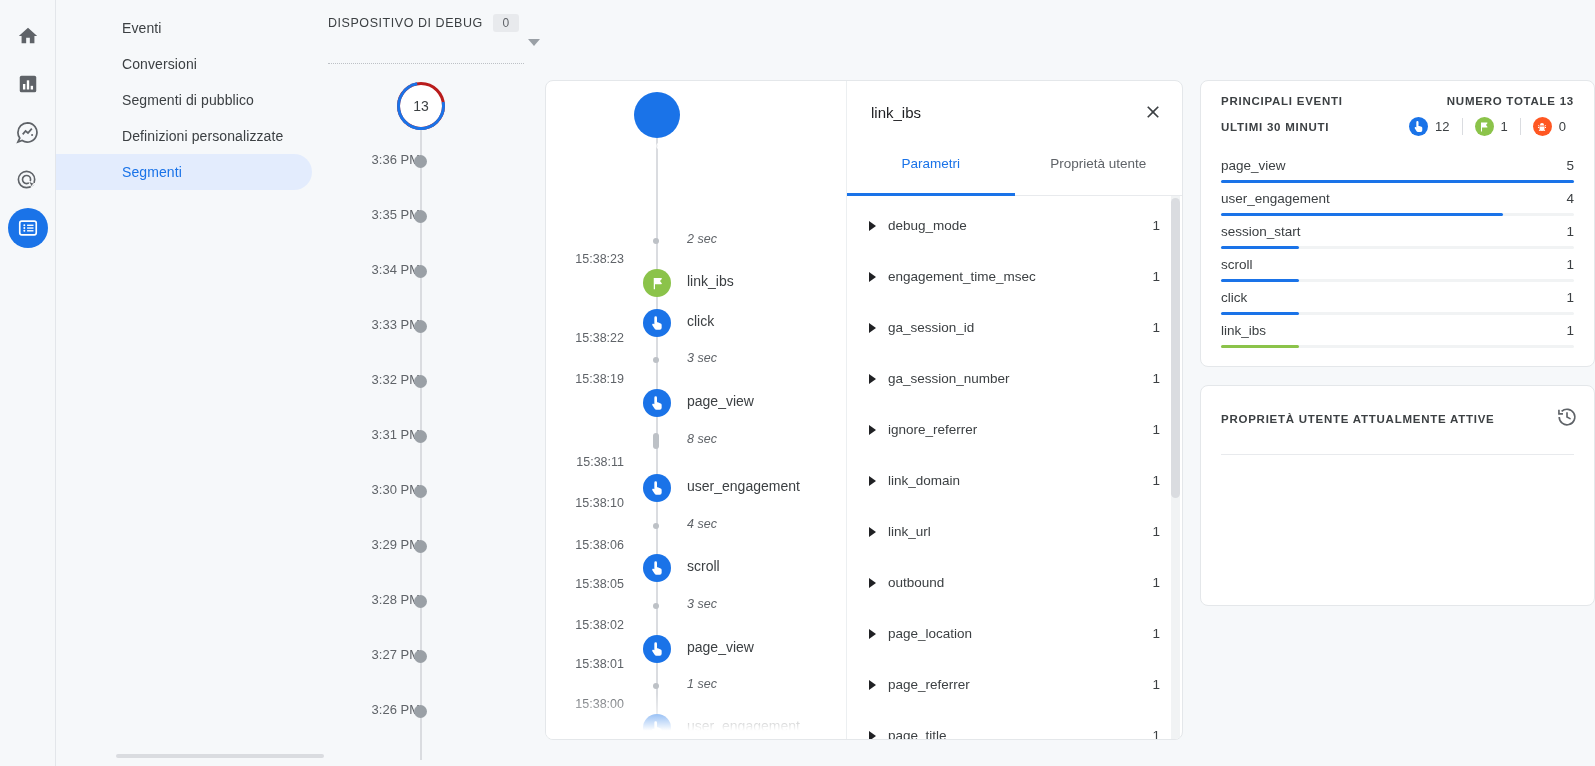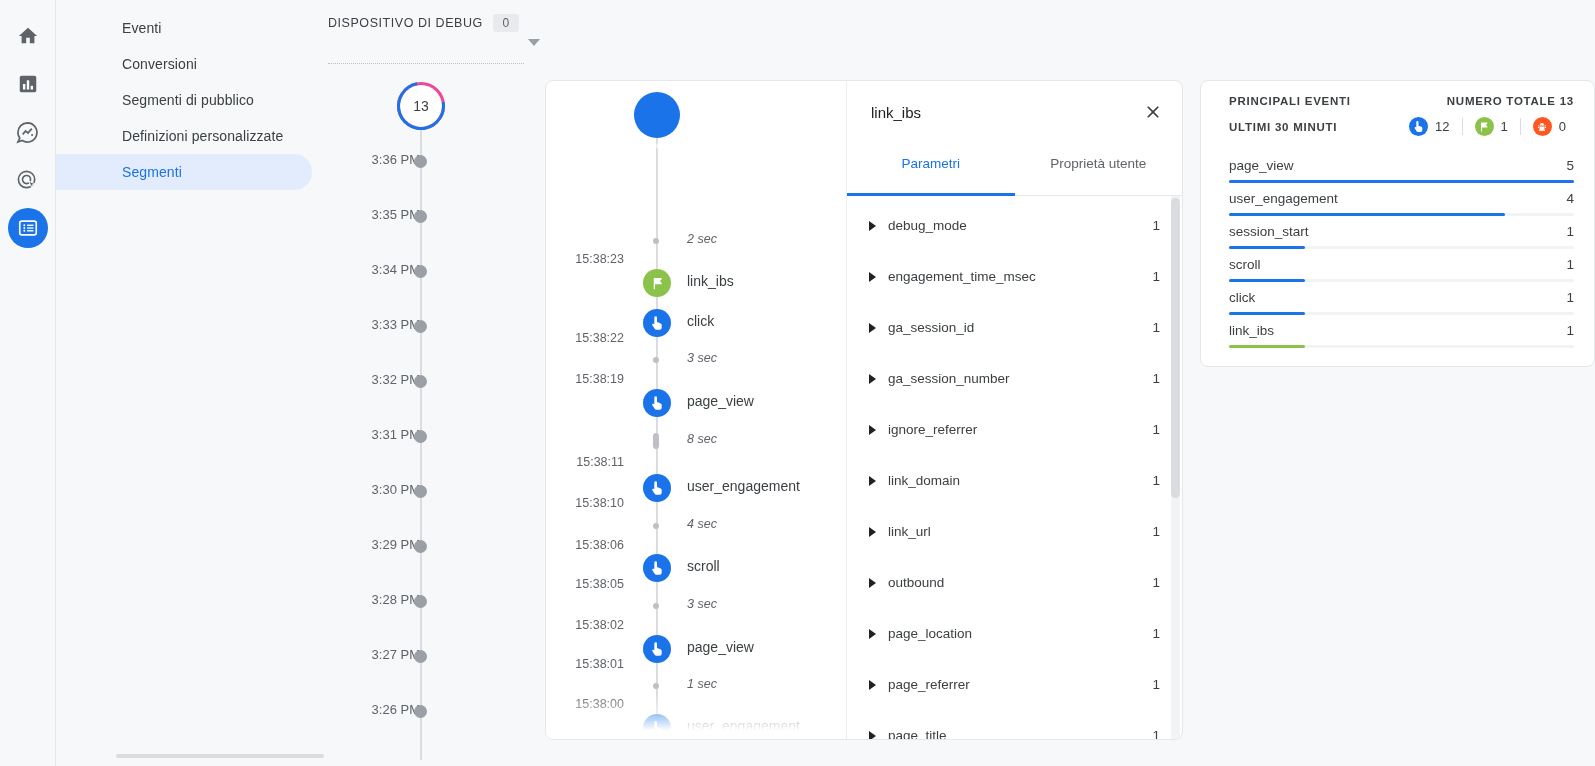--- a/index.html
+++ b/index.html
@@ -84,21 +84,21 @@
     cursor: pointer;
   }
   .dbg-rule {
     position: absolute; left: 8px; top: 63px; width: 196px;
     border-top: 1px dotted #bdc1c6;
   }
   .count-ring {
     position: absolute; left: 77px; top: 82px;
     width: 48px; height: 48px; border-radius: 50%;
     background: #fff;
-    border: 3px solid #ec4899;
+    border: 3px solid #b91c1c;
     display: flex; align-items: center; justify-content: center;
     font-size: 14px; color: #3c4043;
     z-index: 3;
   }
   .count-ring::after {
     content: ""; position: absolute; inset: -3px;
     border-radius: 50%;
     border: 3px solid transparent;
     border-left-color: #1a73e8;
     border-bottom-color: #1a73e8;
@@ -237,21 +237,21 @@
     background: #dadce0; border-radius: 5px;
   }
 
   
   .rightcol {
     position: absolute; left: 1200px; top: 80px;
     width: 395px;
   }
   .card {
     background: #fff; border: 1px solid #e4e7ea;
-    border-radius: 8px; margin-bottom: 18px; padding-left: 8px;
+    border-radius: 8px; margin-bottom: 18px;
   }
   .card-top { padding: 14px 20px 0 20px; }
   .cap-row { display: flex; align-items: center; justify-content: space-between; }
   .cap {
     font-size: 11.5px; letter-spacing: .75px;
     color: #3c4043; text-transform: uppercase; font-weight: 600;
   }
   .cap-light { font-size: 11.5px; letter-spacing: .75px; color: #3c4043; font-weight: 700; }
   .legend-row {
     display: flex; align-items: center; justify-content: space-between;
@@ -706,15 +706,31 @@
               <span class="lbl">link_ibs</span>
               <span class="cnt">1</span>
             </div>
             <div class="ev-track">
               <div class="ev-fill" style="width: 22%; background: rgb(139, 195, 74);"></div>
             </div>
           </div>
         </div>
     </div>
 
+    <div class="card">
+      <div class="card2-head">
+        <span class="cap">PROPRIETÀ UTENTE ATTUALMENTE ATTIVE</span>
+        <span class="hist-ico">
+          <svg width="22" height="22" viewBox="0 0 24 24" fill="none" stroke="#5f6368" stroke-width="1.8">
+            <path d="M3.5 12a8.5 8.5 0 1 0 2.6-6.1"></path>
+              <polyline points="3.2,4.2 3.2,8.6 7.6,8.6"></polyline>
+            <polyline points="12,7.5 12,12 15.3,13.8" stroke-linecap="round"></polyline>
+          </svg>
+        </span>
+      </div>
+      <div class="card2-body">
+        <div class="card2-rule"></div>
+        <div style="height:150px"></div>
+      </div>
+    </div>
 
   </div>
 </div>
 
 </body></html>

